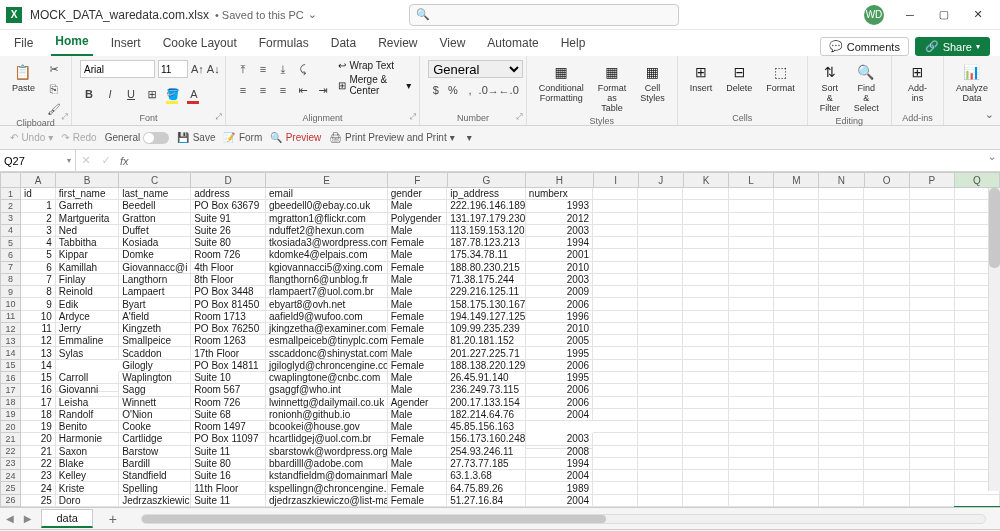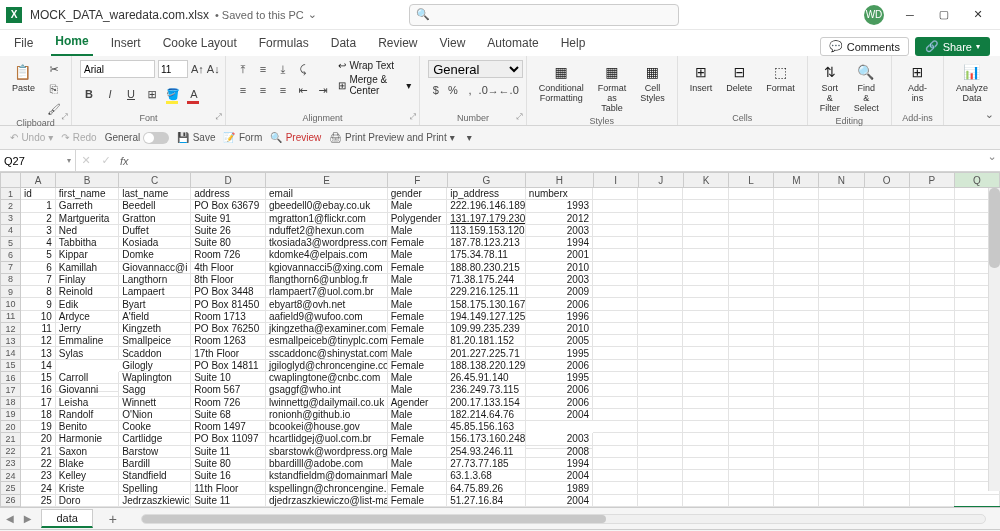--- a/index.html
+++ b/index.html
@@ -351,21 +351,21 @@
         <div class="cell" style="width: 47px;"></div>
       </div>
       <div class="grow">
         <div class="rh">3</div>
         <div class="cell num" style="width: 36px;">2</div>
         <div class="cell" style="width: 66px;">Martguerita</div>
         <div class="cell" style="width: 75px;">Gratton</div>
         <div class="cell" style="width: 78px;">Suite 91</div>
         <div class="cell" style="width: 127px;">mgratton1@flickr.com</div>
         <div class="cell" style="width: 62px;">Polygender</div>
-        <div class="cell" style="width: 82px; text-decoration: underline;">131.197.179.230</div>
+        <div class="cell" style="width: 82px;">131.197.179.230</div>
         <div class="cell num" style="width: 70px;">2012</div>
         <div class="cell" style="width: 47px;"></div>
         <div class="cell" style="width: 47px;"></div>
         <div class="cell" style="width: 47px;"></div>
         <div class="cell" style="width: 47px;"></div>
         <div class="cell" style="width: 47px;"></div>
         <div class="cell" style="width: 47px;"></div>
         <div class="cell" style="width: 47px;"></div>
         <div class="cell" style="width: 47px;"></div>
         <div class="cell" style="width: 47px;"></div>

